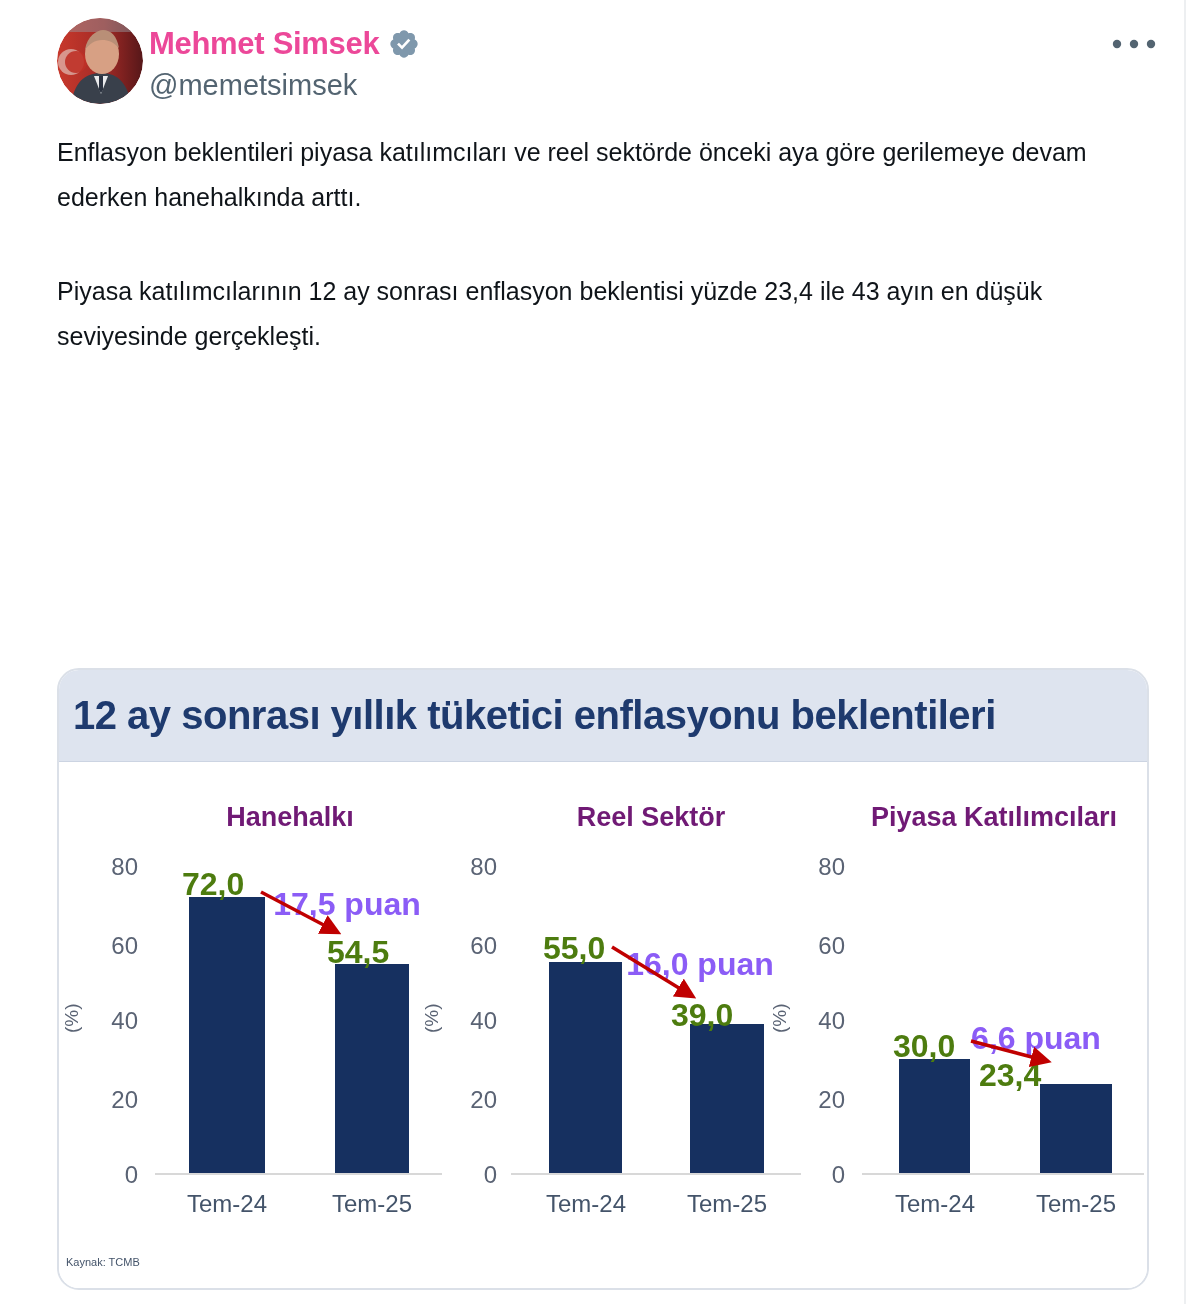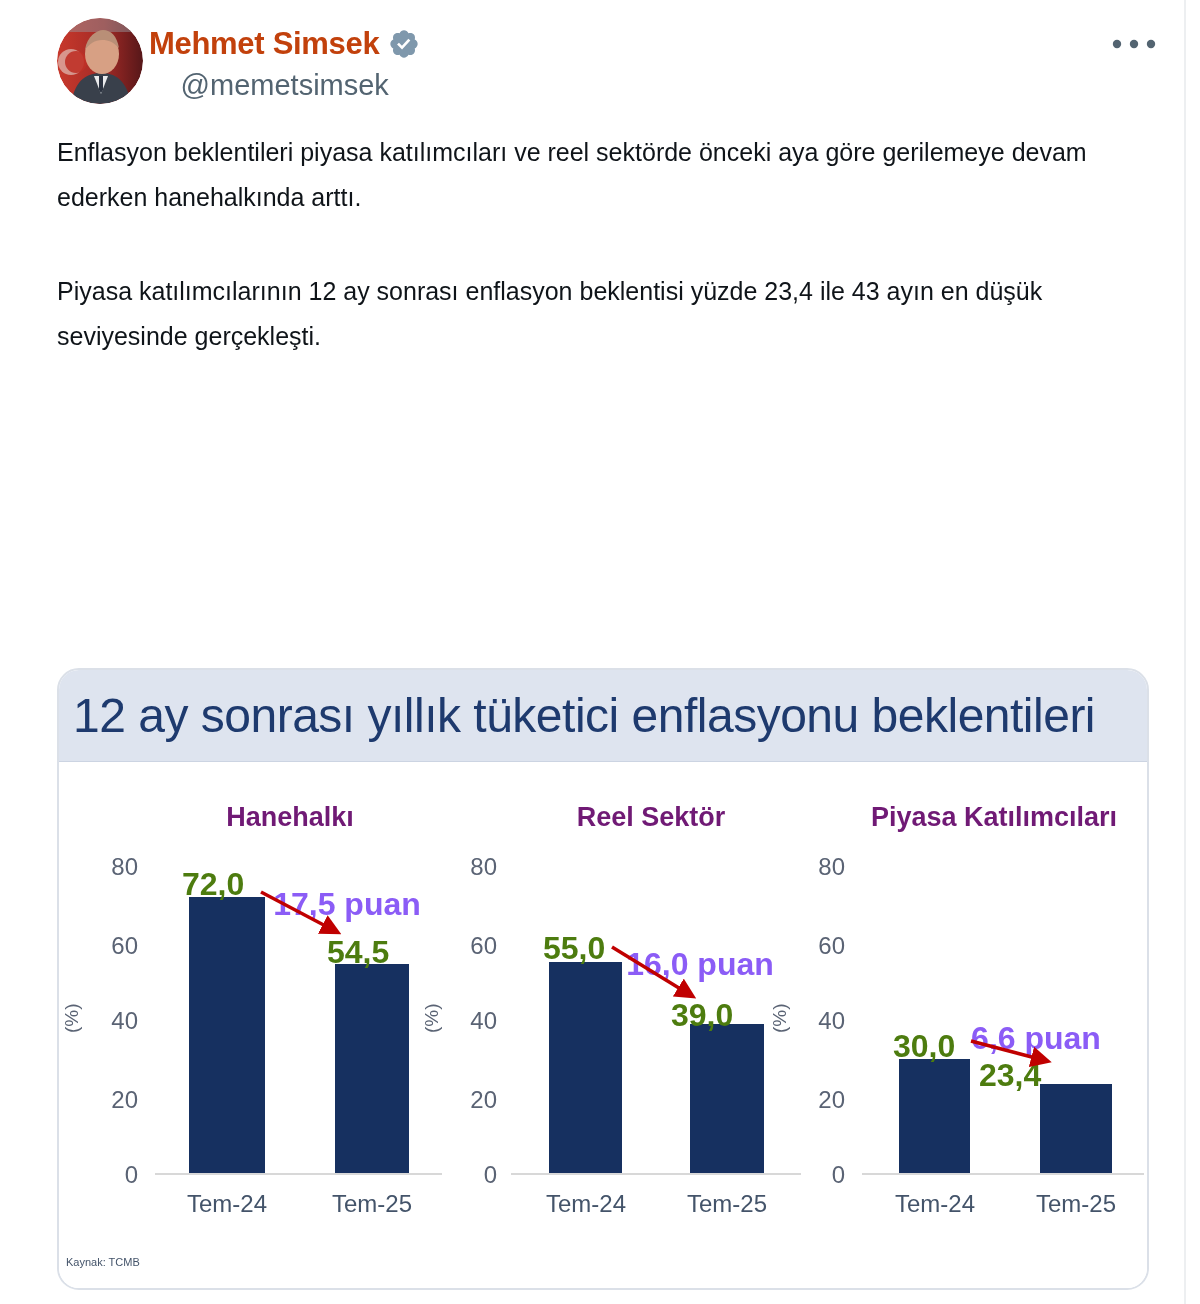--- a/index.html
+++ b/index.html
@@ -18,23 +18,23 @@
     background:#ffffff;
   }
   
   .avatar {
     position:absolute; left:57px; top:18px;
     width:86px; height:86px; border-radius:50%;
     overflow:hidden; cursor:pointer;
   }
   .names { position:absolute; left:149px; top:26px; }
   .name-row { display:flex; align-items:center; gap:9px; }
-  .display-name { font-size:31px; font-weight:bold; color:#c2410c; letter-spacing:-0.3px; }
+  .display-name { font-size:31px; font-weight:bold; color:#ec4899; letter-spacing:-0.3px; }
   .badge { width:32px; height:32px; display:block; }
-  .handle { font-size:29px; color:#536471; margin-top:7px;text-align:center; }
+  .handle { font-size:29px; color:#536471; margin-top:7px; }
   .more-btn {
     position:absolute; left:1108px; top:30px;
     width:52px; height:28px; display:flex; align-items:center; justify-content:center;
     cursor:pointer; border-radius:14px;
   }
   
   .tweet-text {
     position:absolute; left:57px; top:130px; width:1045px;
     font-size:25px; line-height:45px; color:#0f1419;
   }
@@ -44,21 +44,21 @@
     position:absolute; left:57px; top:668px;
     width:1092px; height:622px;
     border:2px solid #dbe0e8; border-radius:22px;
     background:#ffffff; overflow:hidden; cursor:pointer;
   }
   .chart-title-band {
     height:92px; background:#dee4ef;
     border-bottom:1px solid #ccd4e2;
     display:flex; align-items:center;
     padding-left:14px;
-    font-size:48px; font-weight:normal; color:#1e3a6e;
+    font-size:40px; font-weight:bold; color:#1e3a6e;
     letter-spacing:-0.5px;
   }
   .chart-body { position:relative; width:100%; height:527px; background:#ffffff; }
   .panel-title {
     position:absolute; top:40px; width:320px; text-align:center;
     font-size:27px; font-weight:bold; color:#701a75;
   }
   .ytick {
     position:absolute; width:52px; text-align:right;
     font-size:24px; line-height:24px; color:#5a6374;

